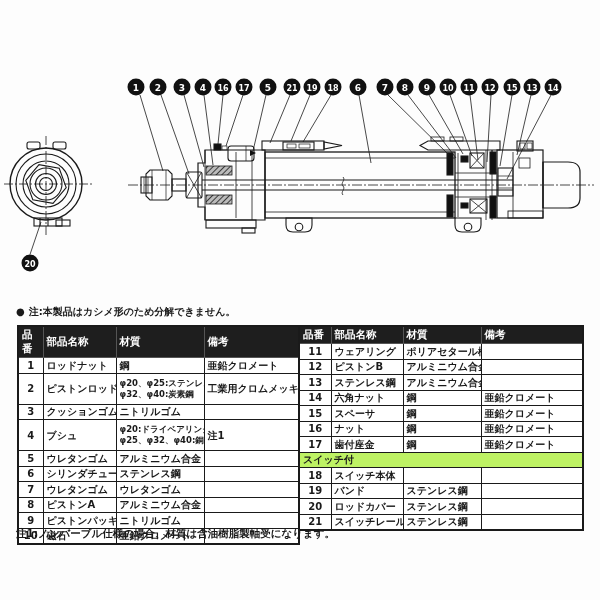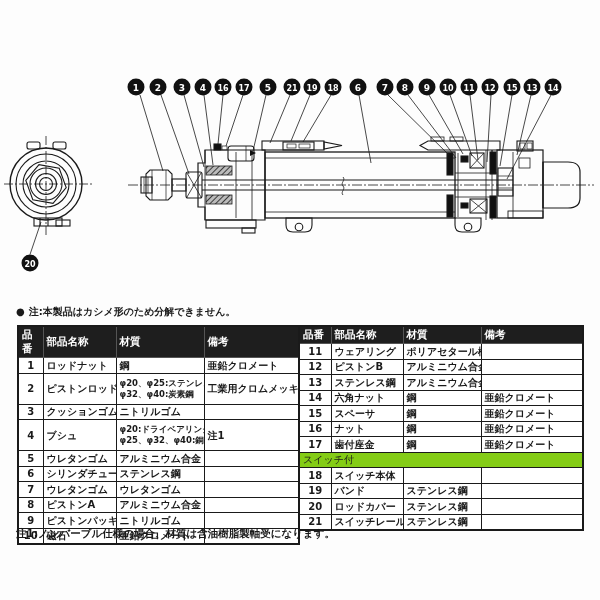--- a/index.html
+++ b/index.html
@@ -18,21 +18,21 @@
   #right-table{left:298px;width:284px;}
   .parts th{background:#1e1e1e;color:#fff;border:1px solid #555;
     font-size:10.5px;font-weight:bold;text-align:left;padding:1px 3px;height:12px;}
   .parts td{border:1px solid #1a1a1a;padding:0 3px;overflow:hidden;white-space:nowrap;
     vertical-align:middle;line-height:1.1;}
   .parts tr{height:15.5px;}
   .parts tr.dbl{height:31px;}
   .c-no{text-align:center;padding:0 1px;}
   .parts td .m2:empty{display:none;}
   .parts tr.dbl .c-mat div{font-size:8.5px;line-height:1.25;}
-  tr.section td{background:#84cc16;font-weight:normal;}
+  tr.section td{background:#bef264;font-weight:bold;}
   #left-table col.no{width:25px;} #left-table col.nm{width:73px;}
   #left-table col.mt{width:88px;} #left-table col.rm{width:95px;}
   #right-table col.no{width:32px;} #right-table col.nm{width:72px;}
   #right-table col.mt{width:78px;} #right-table col.rm{width:102px;}
 </style>
 </head>
 <body>
 
 <svg id="drawing" width="600" height="300" viewBox="0 0 600 300">
   <defs>

